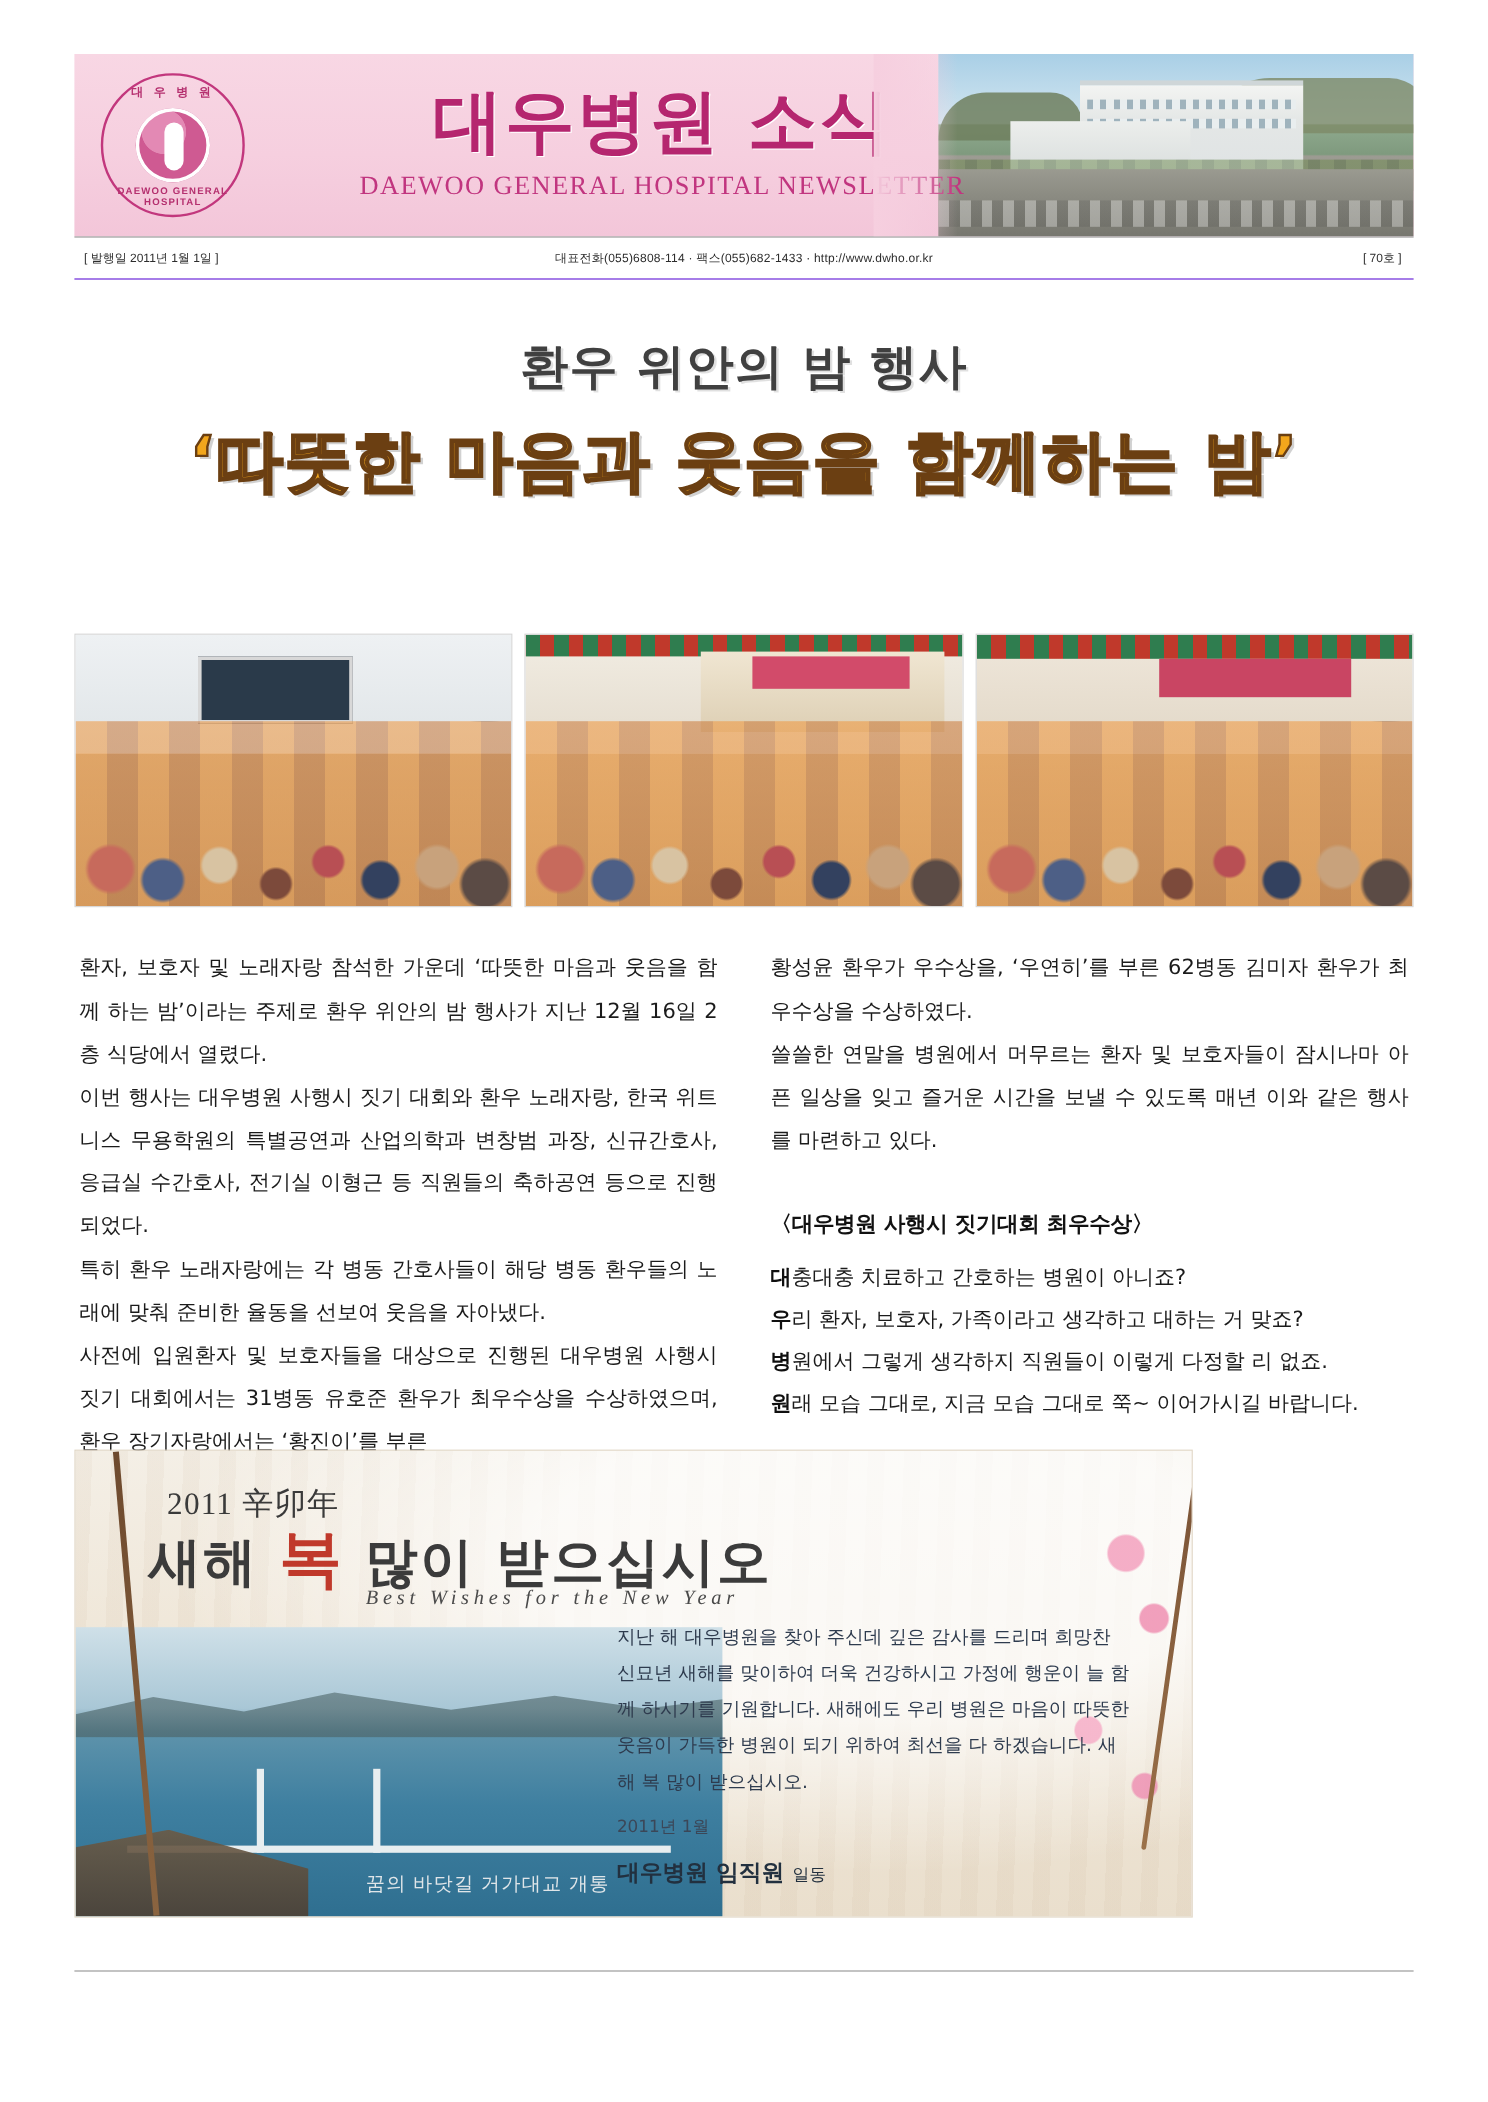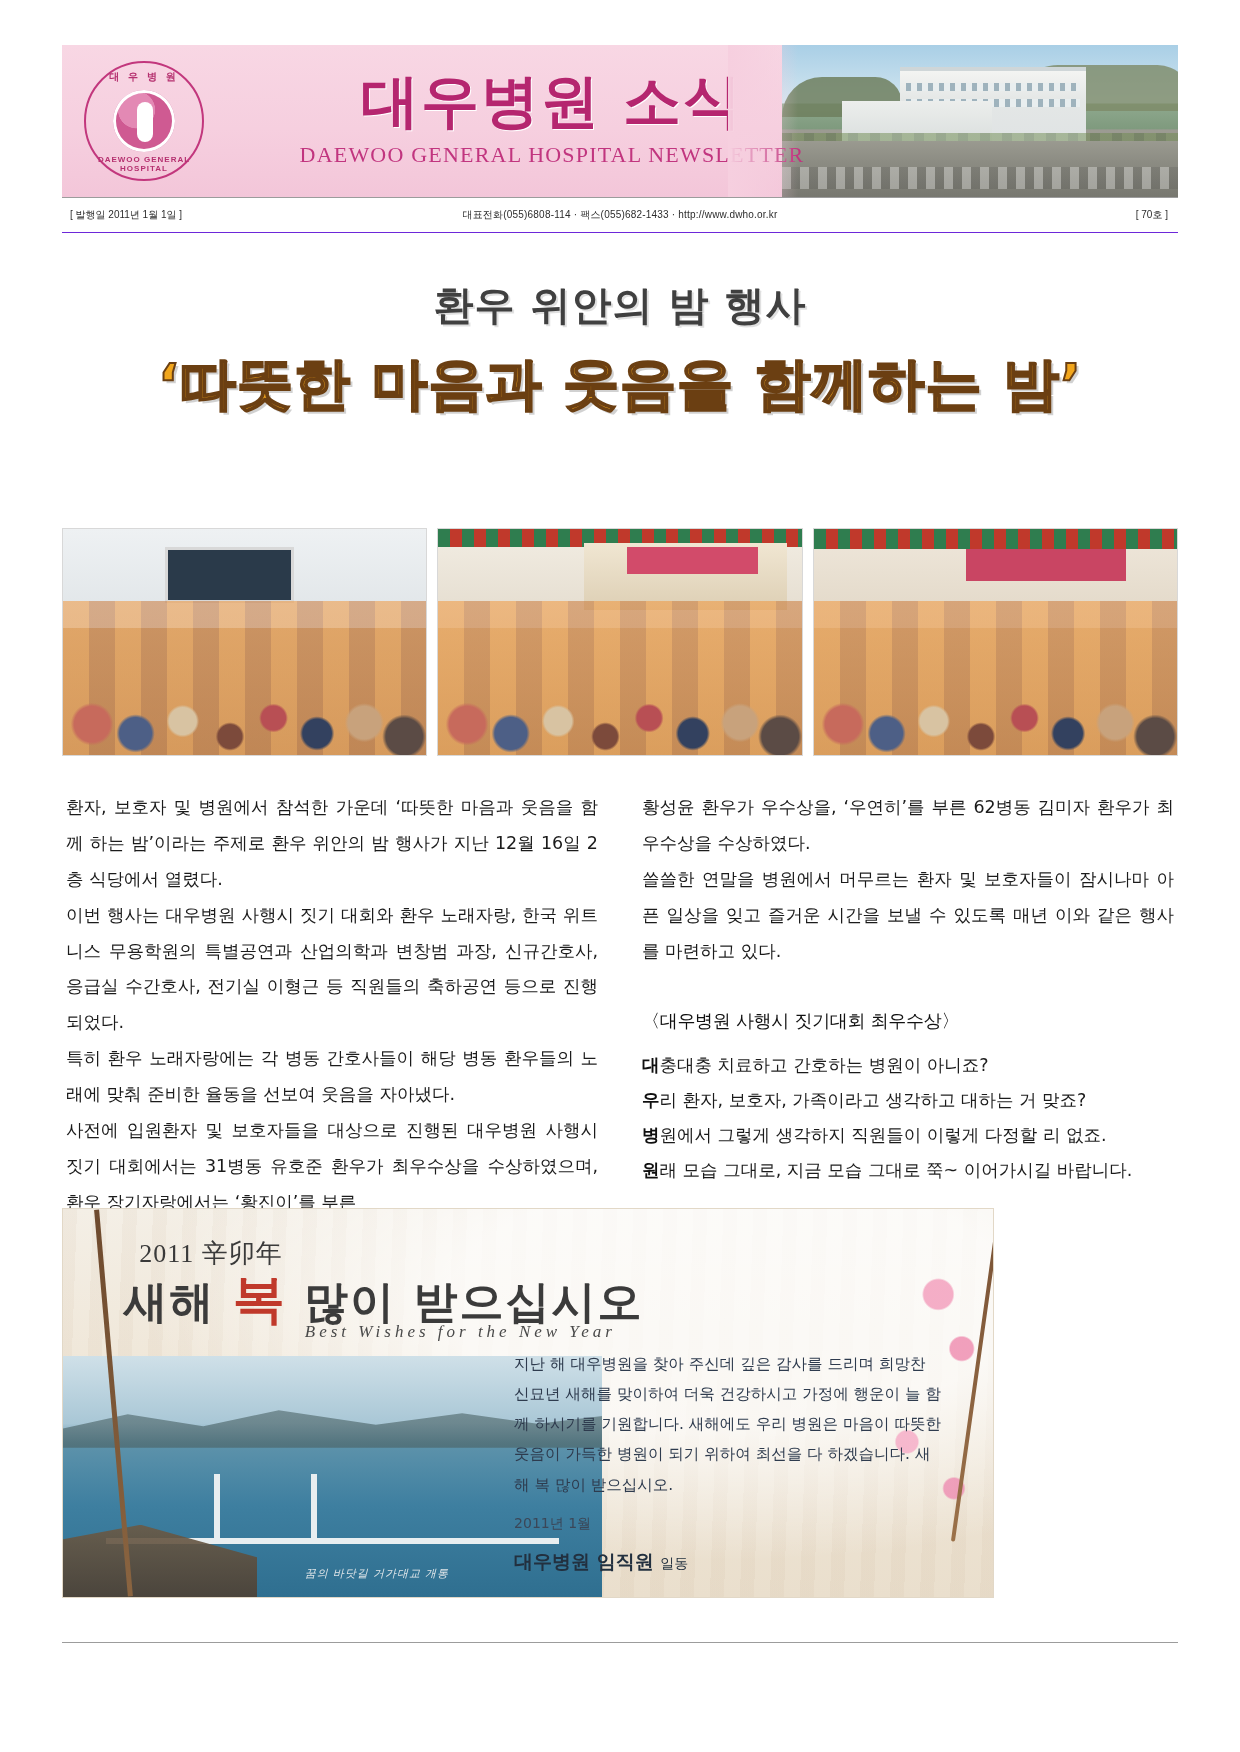--- a/index.html
+++ b/index.html
@@ -252,21 +252,21 @@
     color: #1b1b1b;
     text-align: justify;
   }
   .col p { margin: 0; }
   .col p + p { margin-top: 0; }
 
   .subhead {
     margin-top: 34px;
     font-family: "DejaVu Sans", "Liberation Sans", sans-serif;
     font-size: 18px;
-    font-weight: normal;
+    font-weight: bold;
     color: #111;
     letter-spacing: -0.3px;
   }
   .acrostic { margin-top: 8px; }
   .acrostic .ln { display: block; line-height: 2.0; font-size: 17.5px; }
   .acrostic .ln .lead { font-weight: bold; color: #0f0f0f; }
 
   
   .newyear {
     position: absolute;
@@ -356,21 +356,21 @@
     font-family: "DejaVu Sans", "Liberation Sans", sans-serif;
     font-size: 15.5px;
     line-height: 1.95;
     color: #2e3b4e;
   }
   .ny-msg .date { display:block; margin-top: 10px; font-size: 14px; color:#3b4758;}
   .ny-msg .sign { display:block; margin-top: 6px; font-size: 19px; font-weight: bold; color:#22303f;}
   .ny-msg .sign .small { font-size: 14px; font-weight: normal; }
   .ny-caption {
     position:absolute; left: 26%; bottom: 4%;
-    font-size: 11px; color: #f2f2f2; letter-spacing: 1px; opacity:.9;font-style:italic;
+    font-size: 16px; color: #f2f2f2; letter-spacing: 1px; opacity:.9;
   }
 
   .bottom-rule {
     position:absolute; left:62px; top:1642px; width:1116px; height:1px; background:#9c9c9c;
   }
 </style>
 </head>
 <body>
 
 <div class="page">
@@ -430,21 +430,21 @@
       <div class="p-wall"></div>
         <div class="p-floor"></div>
       <div class="garland"></div>
         <div class="banner"></div>
       <div class="p-crowd"></div>
     </div>
   </div>
 
   <div class="article">
     <div class="col">
-      <p>환자, 보호자 및 병원에서 참석한 가운데 ‘따뜻한 마음과 웃음을 함께 하는 밤’이라는 주제로 환우 위안의 밤 행사가 지난 12월 16일 2층 식당에서 열렸다.</p>
+      <p>환자, 보호자 및 노래자랑 참석한 가운데 ‘따뜻한 마음과 웃음을 함께 하는 밤’이라는 주제로 환우 위안의 밤 행사가 지난 12월 16일 2층 식당에서 열렸다.</p>
       <p>이번 행사는 대우병원 사행시 짓기 대회와 환우 노래자랑, 한국 위트니스 무용학원의 특별공연과 산업의학과 변창범 과장, 신규간호사, 응급실 수간호사, 전기실 이형근 등 직원들의 축하공연 등으로 진행되었다.</p>
       <p>특히 환우 노래자랑에는 각 병동 간호사들이 해당 병동 환우들의 노래에 맞춰 준비한 율동을 선보여 웃음을 자아냈다.</p>
       <p>사전에 입원환자 및 보호자들을 대상으로 진행된 대우병원 사행시 짓기 대회에서는 31병동 유호준 환우가 최우수상을 수상하였으며, 환우 장기자랑에서는 ‘황진이’를 부른</p>
     </div>
     <div class="col">
       <p>황성윤 환우가 우수상을, ‘우연히’를 부른 62병동 김미자 환우가 최우수상을 수상하였다.</p>
       <p>쓸쓸한 연말을 병원에서 머무르는 환자 및 보호자들이 잠시나마 아픈 일상을 잊고 즐거운 시간을 보낼 수 있도록 매년 이와 같은 행사를 마련하고 있다.</p>
 
       <div class="subhead">〈대우병원 사행시 짓기대회 최우수상〉</div>
       <div class="acrostic">

